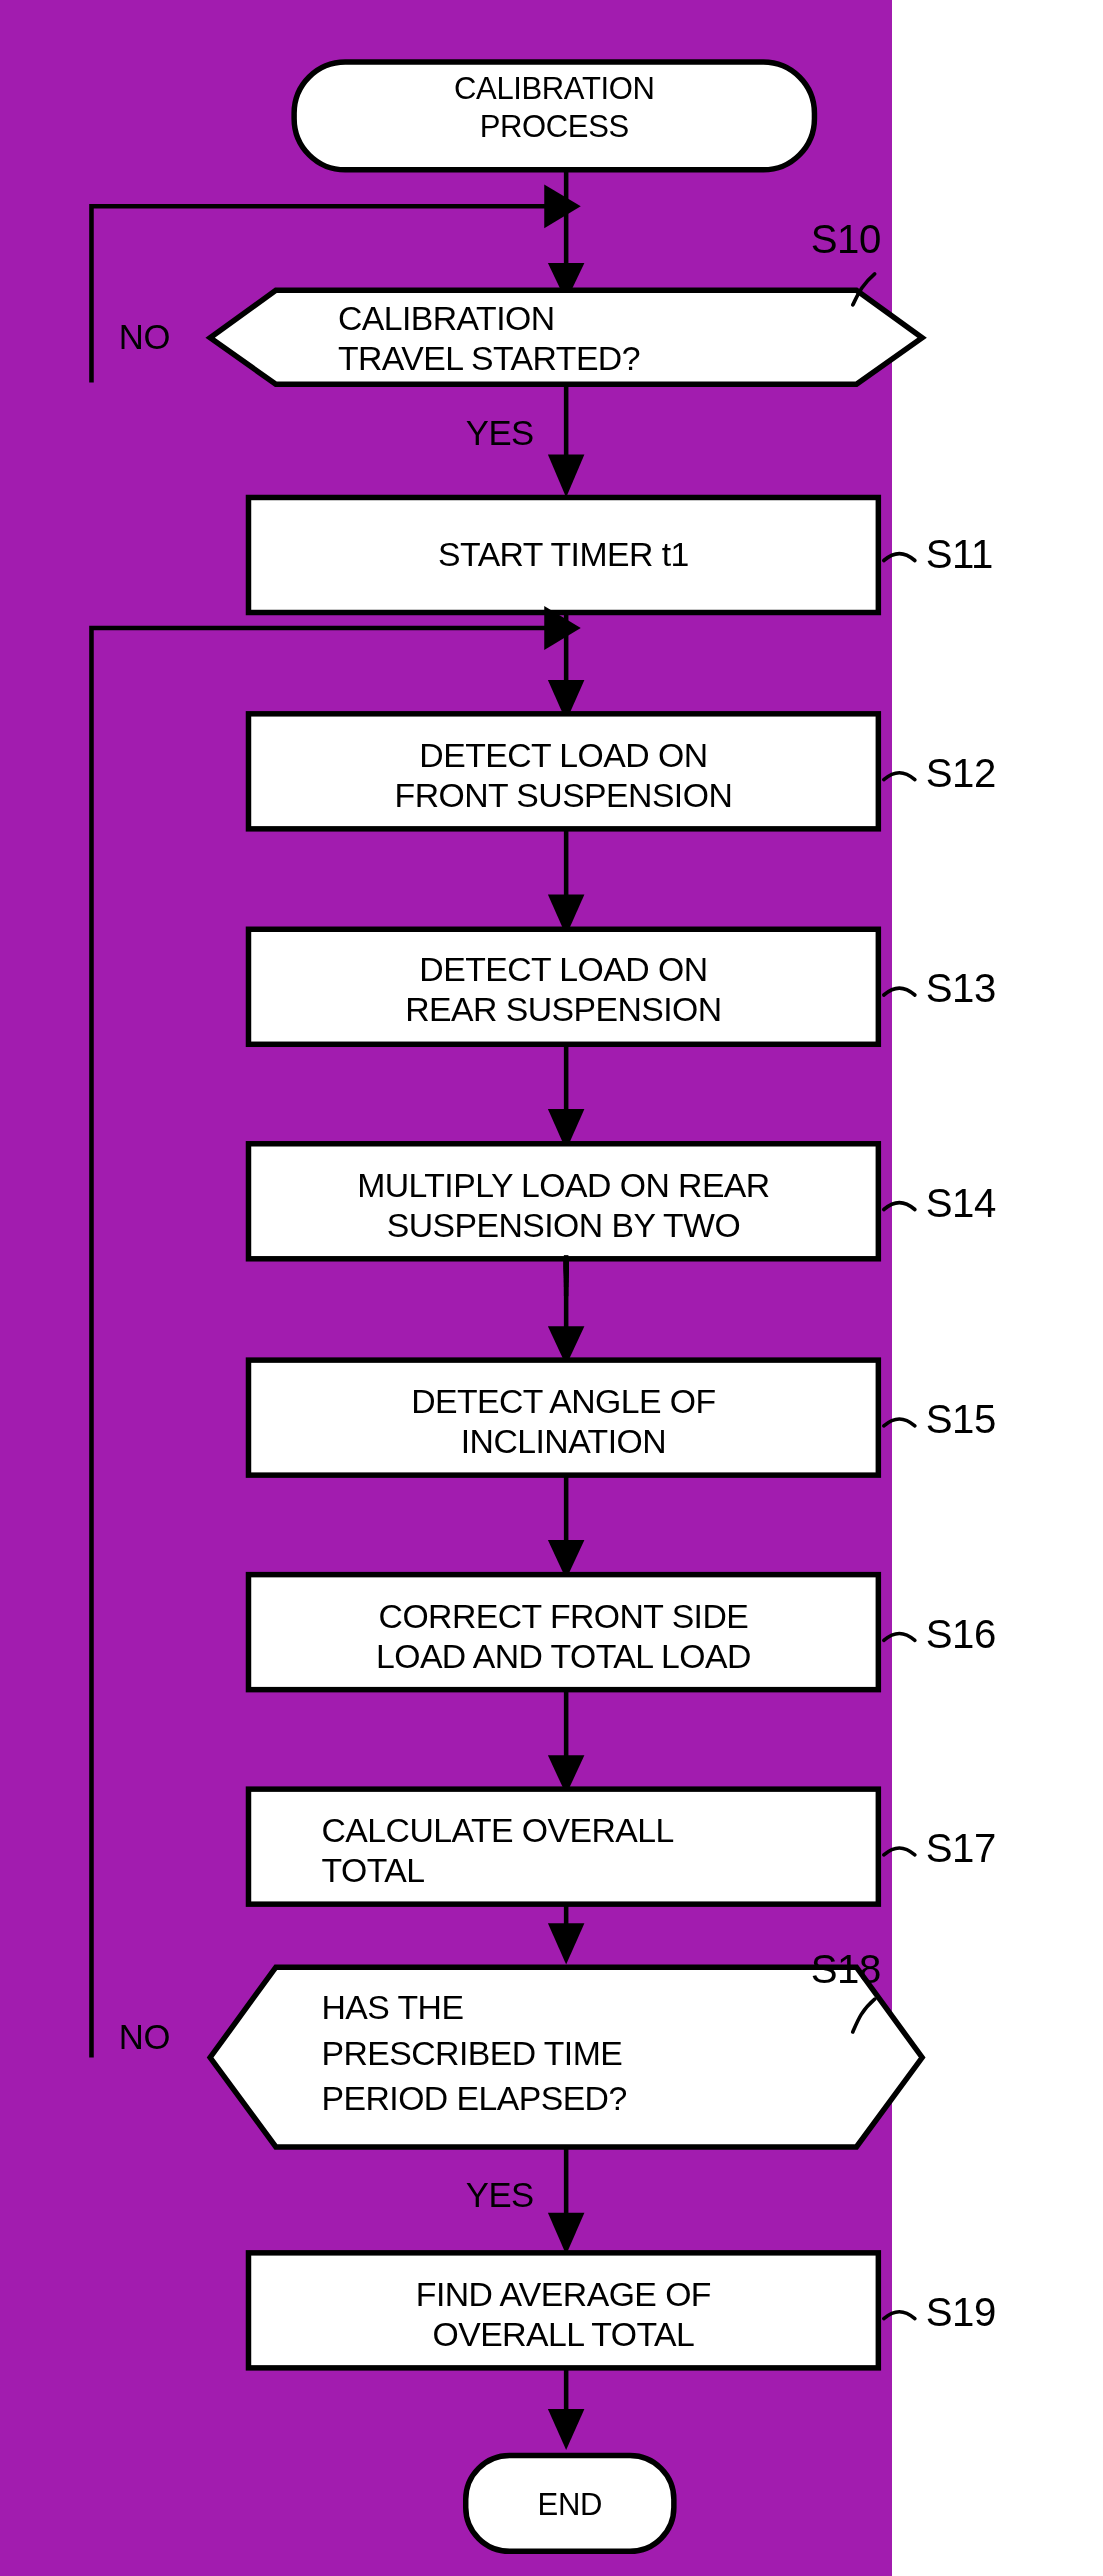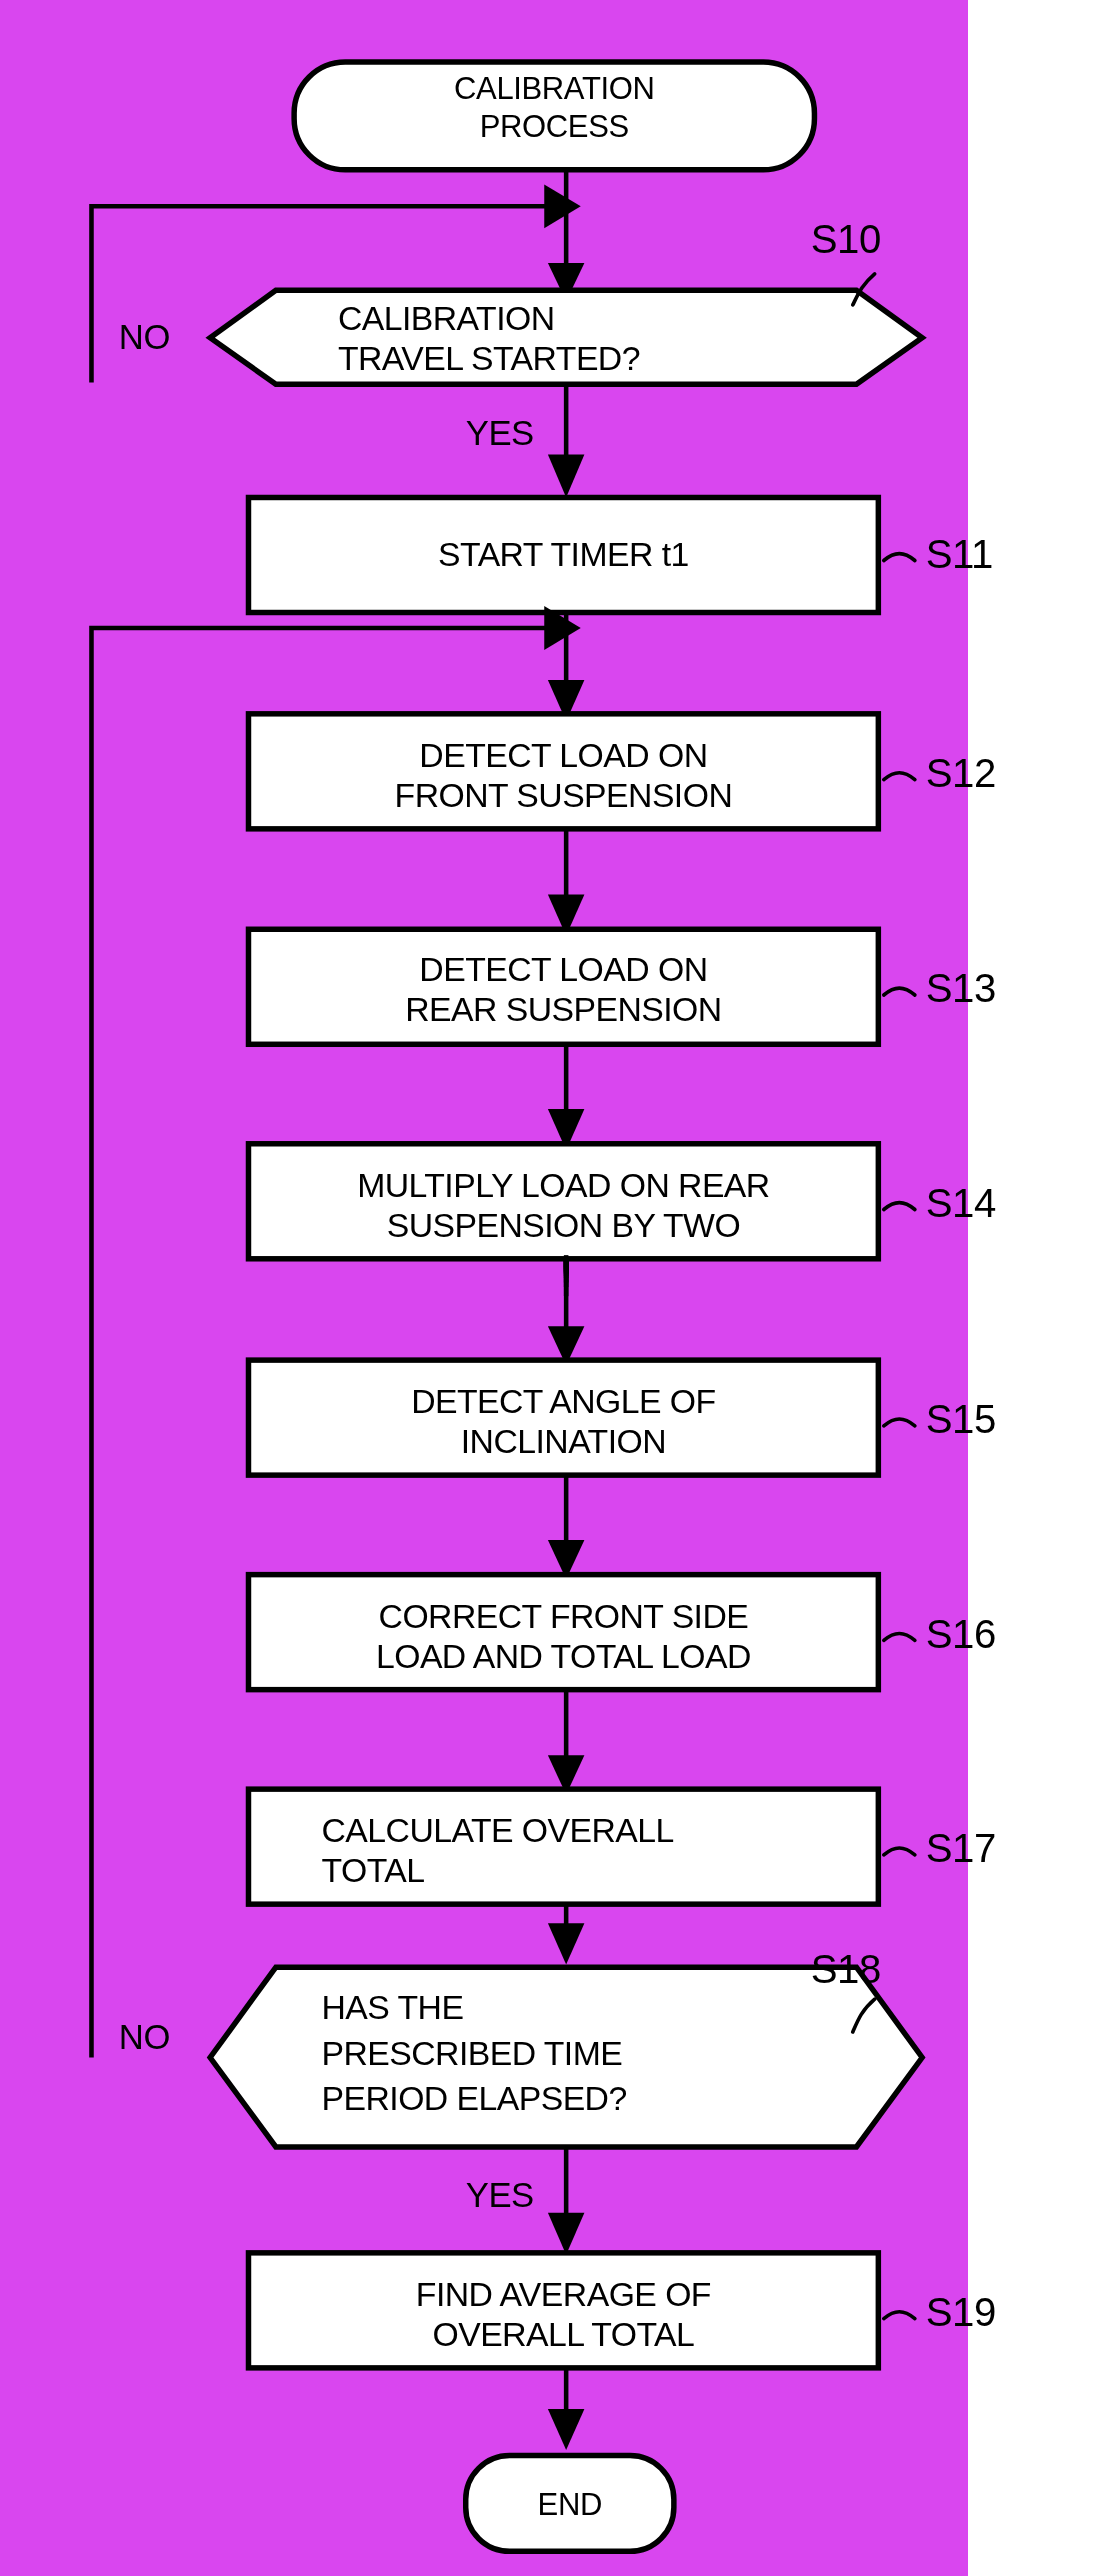--- a/index.html
+++ b/index.html
@@ -8,23 +8,23 @@
     background: #ffffff;
   }
   body {
     width: 1104px;
     height: 2576px;
     font-family: "Liberation Sans", sans-serif;
     overflow: hidden;
   }
   #flowchart-root {
     position: relative;
-    width: 968px;
+    width: 892px;
     height: 2576px;
-    background: #d946ef;
+    background: #a21caf;
   }
   svg#flow-svg {
     display: block;
     width: 1104px;
     height: 2576px;
   }
   .shape-stroke {
     fill: #ffffff;
     stroke: #000000;
     stroke-width: 6;

